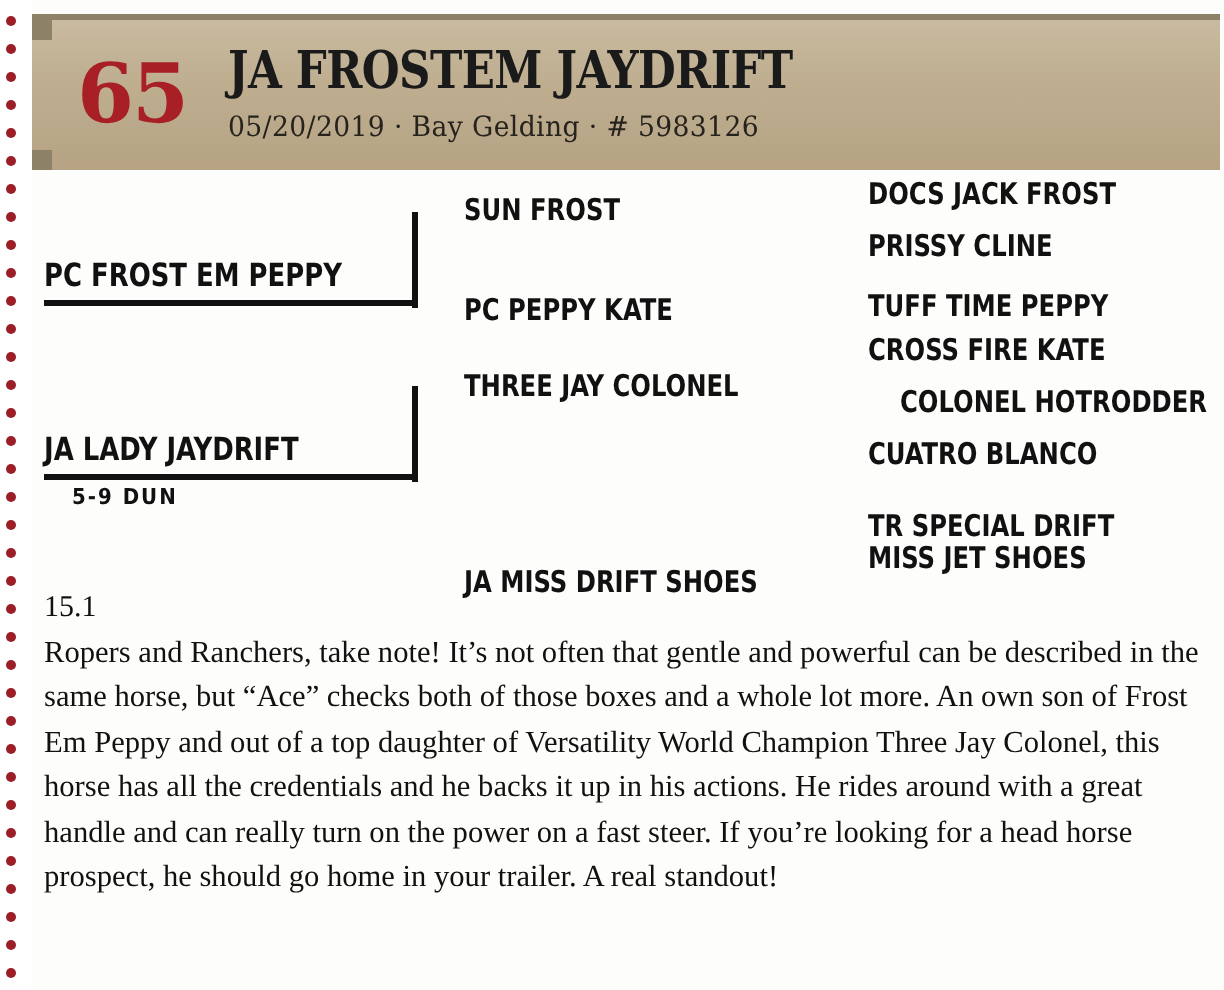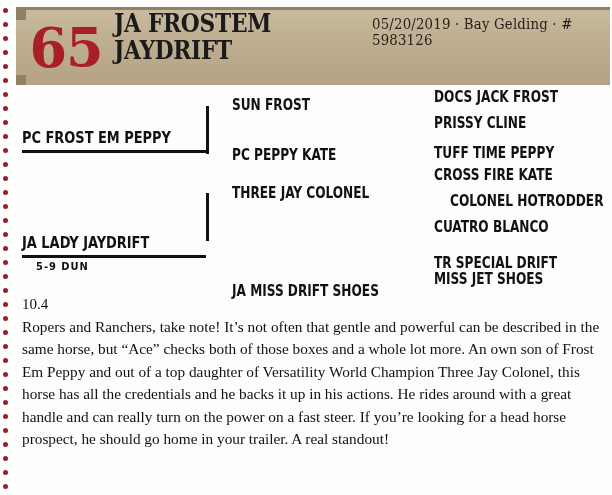--- a/index.html
+++ b/index.html
@@ -57,28 +57,29 @@
   .num-box {
     width: 92px;
     display: flex;
     align-items: center;
     justify-content: center;
     padding-left: 8px;
   }
   .num {
     font-family: "DejaVu Serif", serif;
     font-weight: bold;
-    font-size: 54px;
+    font-size: 41px;
     line-height: 1;
     color: #a81f26;
     letter-spacing: -1px;
   }
   .title-box {
     flex: 1;
     display: flex;
+    flex-direction: column;
     justify-content: center;
     padding-left: 6px;
   }
   .horse-name {
     font-family: "DejaVu Serif", serif;
     font-weight: bold;
     font-size: 26px;
     line-height: 1.05;
     color: #1a1a1a;
     letter-spacing: -0.3px;
@@ -113,21 +114,21 @@
     text-transform: uppercase;
     color: #111;
     white-space: nowrap;
     transform: scaleX(0.9);
     transform-origin: left center;
   }
   .col1 { left: 0; width: 200px; }
   .col1 .ped-name { font-size: 16px; }
   .col1 .entry { position: absolute; }
   .col1 .sire  { top: 40px; }
-  .col1 .dam   { top: 145px; }
+  .col1 .dam   { top: 127px; }
   .underline {
     position: absolute;
     left: 0;
     width: 184px;
     height: 3px;
     background: #111;
   }
   .col1 .sire .underline { top: 22px; }
   .col1 .dam  .underline { top: 22px; }
   .dam-extra {
@@ -300,16 +301,16 @@
       <div class="entry e3-6">
         <div class="ped-name">TR Special Drift</div>
       </div>
       <div class="entry e3-7">
         <div class="ped-name">Miss Jet Shoes</div>
       </div>
     </div>
 
   </div>
 
-  <div class="time">10.4</div>
+  <div class="time">15.1</div>
   <div class="desc">Ropers and Ranchers, take note! It’s not often that gentle and powerful can be described in the same horse, but “Ace” checks both of those boxes and a whole lot more. An own son of Frost Em Peppy and out of a top daughter of Versatility World Champion Three Jay Colonel, this horse has all the credentials and he backs it up in his actions. He rides around with a great handle and can really turn on the power on a fast steer. If you’re looking for a head horse prospect, he should go home in your trailer. A real standout!</div>
 
 </div>
 
 </body></html>

